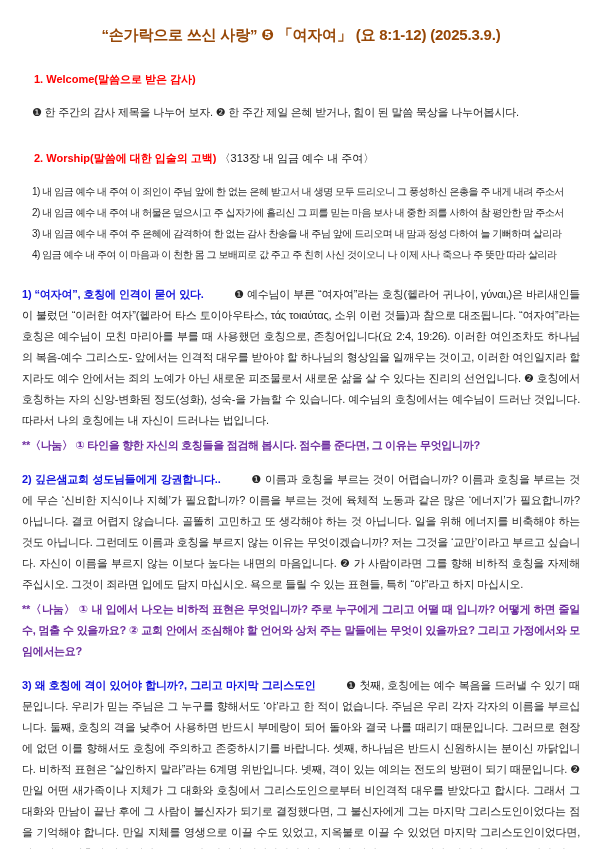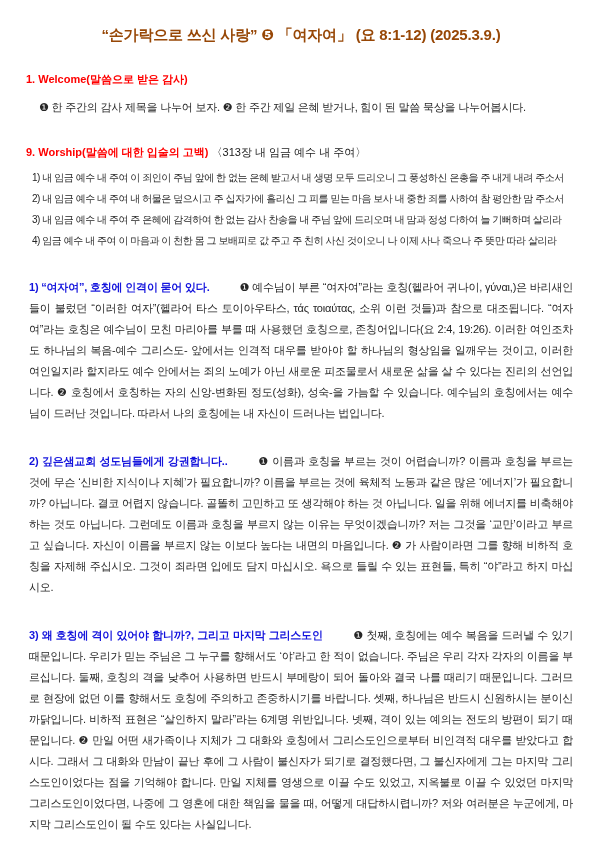--- a/index.html
+++ b/index.html
@@ -6,58 +6,60 @@
   .page{
     width:600px;height:849px;box-sizing:border-box;
     padding:24px 20px 0 22px;background:#fff;overflow:hidden;
     font-family:"Liberation Sans","DejaVu Sans",sans-serif;
     font-size:11px;line-height:21px;color:#262626;
   }
   .title{
     text-align:center;font-weight:bold;color:#974706;
     font-size:15px;margin:0 0 24px 0;letter-spacing:-0.2px;
   }
-  .sec-heading{color:#ff0000;font-weight:bold;margin:4px;}
+  .sec-heading{color:#ff0000;font-weight:bold;margin:12px;}
   .hymn-title{color:#1a1a1a;font-weight:normal;}
   .indent{padding-left:10px;}
   .verse{white-space:nowrap;overflow:hidden;font-size:10px;letter-spacing:-0.45px;}
   .gap-s{height:6px;}
   .gap-m{height:13px;}
-  .para{margin:7px;text-align:justify;letter-spacing:-0.2px;}
+  .para{margin:0;text-align:justify;letter-spacing:-0.2px;}
   .pt-heading{color:#1414dd;font-weight:bold;margin-right:30px;}
   .sharing{
     color:#7030a0;font-weight:bold;margin:4px 0 0 0;
     text-align:justify;letter-spacing:-0.3px;
   }
 </style>
 </head>
 <body>
 
 <div class="page">
 
   <p class="title">“손가락으로 쓰신 사랑” ❺ 「여자여」 (요 8:1-12) (2025.3.9.)</p>
 
   <p class="sec-heading">1. Welcome(말씀으로 받은 감사)</p>
   <div class="indent para">❶ 한 주간의 감사 제목을 나누어 보자. ❷ 한 주간 제일 은혜 받거나, 힘이 된 말씀 묵상을 나누어봅시다.</div>
 
   <div class="gap-m"></div>
 
-  <p class="sec-heading"><span>9. Worship(말씀에 대한 입술의 고백)</span> <span class="hymn-title">〈313장 내 임금 예수 내 주여〉</span></p>
+  <p class="sec-heading"><span>2. Worship(말씀에 대한 입술의 고백)</span> <span class="hymn-title">〈313장 내 임금 예수 내 주여〉</span></p>
   <div class="indent verse">1) 내 임금 예수 내 주여 이 죄인이 주님 앞에 한 없는 은혜 받고서 내 생명 모두 드리오니 그 풍성하신 은총을 주 내게 내려 주소서</div>
   <div class="indent verse">2) 내 임금 예수 내 주여 내 허물은 덮으시고 주 십자가에 흘리신 그 피를 믿는 마음 보사 내 중한 죄를 사하여 참 평안한 맘 주소서</div>
   <div class="indent verse">3) 내 임금 예수 내 주여 주 은혜에 감격하여 한 없는 감사 찬송을 내 주님 앞에 드리오며 내 맘과 정성 다하여 늘 기뻐하며 살리라</div>
   <div class="indent verse">4) 임금 예수 내 주여 이 마음과 이 천한 몸 그 보배피로 값 주고 주 친히 사신 것이오니 나 이제 사나 죽으나 주 뜻만 따라 살리라</div>
 
   <div class="gap-m"></div>
 
   <div class="gap-s"></div>
 
   <p class="para"><span class="pt-heading">1) “여자여”, 호칭에 인격이 묻어 있다.</span><span>❶ 예수님이 부른 “여자여”라는 호칭(헬라어 귀나이, γύναι,)은 바리새인들이 불렀던 “이러한 여자”(헬라어 타스 토이아우타스, τάς τοιαύτας, 소위 이런 것들)과 참으로 대조됩니다. “여자여”라는 호칭은 예수님이 모친 마리아를 부를 때 사용했던 호칭으로, 존칭어입니다(요 2:4, 19:26). 이러한 여인조차도 하나님의 복음-예수 그리스도- 앞에서는 인격적 대우를 받아야 할 하나님의 형상임을 일깨우는 것이고, 이러한 여인일지라 할지라도 예수 안에서는 죄의 노예가 아닌 새로운 피조물로서 새로운 삶을 살 수 있다는 진리의 선언입니다. ❷ 호칭에서 호칭하는 자의 신앙-변화된 정도(성화), 성숙-을 가늠할 수 있습니다. 예수님의 호칭에서는 예수님이 드러난 것입니다. 따라서 나의 호칭에는 내 자신이 드러나는 법입니다.</span></p>
+  <p class="sharing">**〈나눔〉 ① 타인을 향한 자신의 호칭들을 점검해 봅시다. 점수를 준다면, 그 이유는 무엇입니까?</p>
 
   <div class="gap-m"></div>
 
   <p class="para"><span class="pt-heading">2) 깊은샘교회 성도님들에게 강권합니다..</span><span>❶ 이름과 호칭을 부르는 것이 어렵습니까? 이름과 호칭을 부르는 것에 무슨 ‘신비한 지식이나 지혜’가 필요합니까? 이름을 부르는 것에 육체적 노동과 같은 많은 ‘에너지’가 필요합니까? 아닙니다. 결코 어렵지 않습니다. 골똘히 고민하고 또 생각해야 하는 것 아닙니다. 일을 위해 에너지를 비축해야 하는 것도 아닙니다. 그런데도 이름과 호칭을 부르지 않는 이유는 무엇이겠습니까? 저는 그것을 ‘교만’이라고 부르고 싶습니다. 자신이 이름을 부르지 않는 이보다 높다는 내면의 마음입니다. ❷ 가 사람이라면 그를 향해 비하적 호칭을 자제해 주십시오. 그것이 죄라면 입에도 담지 마십시오. 욕으로 들릴 수 있는 표현들, 특히 “야”라고 하지 마십시오.</span></p>
+  <p class="sharing">**〈나눔〉 ① 내 입에서 나오는 비하적 표현은 무엇입니까? 주로 누구에게 그리고 어떨 때 입니까? 어떻게 하면 줄일 수, 멈출 수 있을까요? ② 교회 안에서 조심해야 할 언어와 상처 주는 말들에는 무엇이 있을까요? 그리고 가정에서와 모임에서는요?</p>
 
   <div class="gap-m"></div>
 
   <p class="para"><span class="pt-heading">3) 왜 호칭에 격이 있어야 합니까?, 그리고 마지막 그리스도인</span><span>❶ 첫째, 호칭에는 예수 복음을 드러낼 수 있기 때문입니다. 우리가 믿는 주님은 그 누구를 향해서도 ‘야’라고 한 적이 없습니다. 주님은 우리 각자 각자의 이름을 부르십니다. 둘째, 호칭의 격을 낮추어 사용하면 반드시 부메랑이 되어 돌아와 결국 나를 때리기 때문입니다. 그러므로 현장에 없던 이를 향해서도 호칭에 주의하고 존중하시기를 바랍니다. 셋째, 하나님은 반드시 신원하시는 분이신 까닭입니다. 비하적 표현은 “살인하지 말라”라는 6계명 위반입니다. 넷째, 격이 있는 예의는 전도의 방편이 되기 때문입니다. ❷ 만일 어떤 새가족이나 지체가 그 대화와 호칭에서 그리스도인으로부터 비인격적 대우를 받았다고 합시다. 그래서 그 대화와 만남이 끝난 후에 그 사람이 불신자가 되기로 결정했다면, 그 불신자에게 그는 마지막 그리스도인이었다는 점을 기억해야 합니다. 만일 지체를 영생으로 이끌 수도 있었고, 지옥불로 이끌 수 있었던 마지막 그리스도인이었다면, 나중에 그 영혼에 대한 책임을 물을 때, 어떻게 대답하시렵니까? 저와 여러분은 누군에게, 마지막 그리스도인이 될 수도 있다는 사실입니다.</span></p>
 
 </div>
 
 </body></html>

